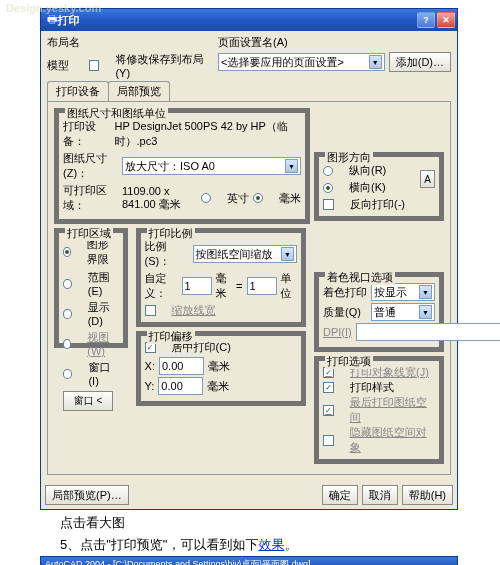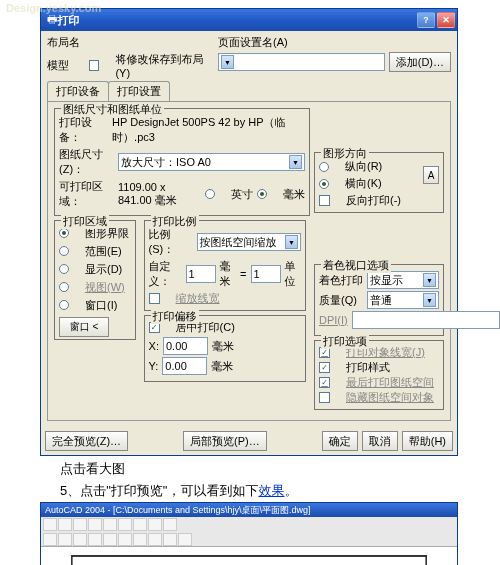--- a/index.html
+++ b/index.html
@@ -15,21 +15,21 @@
 .toprow { display:flex; gap:6px; align-items:flex-start; }
 .lbl { font-size:11px; color:#000; }
 .combo, .inp { background:#fff; border:1px solid #7f9db9; height:18px; font-size:11px; padding:0 2px; }
 .combo { display:flex; align-items:center; justify-content:space-between; cursor:pointer; }
 .combo-arrow { width:13px; height:14px; background:linear-gradient(#d6e7fb,#a9c8ee); border:1px solid #7f9db9; display:flex; align-items:center; justify-content:center; font-size:7px; }
 .btn { background:linear-gradient(#fefefe,#e2e2d8); border:1px solid #888; height:20px; font-size:11px; padding:0 6px; cursor:pointer; }
 .tabs { display:flex; margin-top:0;text-align:right; }
 .tab { border:1px solid #919b9c; border-bottom:none; padding:2px 8px; font-size:11px; background:#ece9d8; cursor:pointer; border-radius:3px 3px 0 0; margin-right:-1px; }
 .tab.active { background:#ece9d8; position:relative; z-index:1; }
 .tabpanel { border:1px solid #919b9c; padding:6px; background:#ece9d8; }
-.group { border:1px solid #737373; padding:4px; margin-bottom:4px; position:relative; }
+.group { border:5px solid #737373; padding:4px; margin-bottom:4px; position:relative; }
 .group-title { position:absolute; top:-7px; left:6px; background:#ece9d8; padding:0 2px; font-size:11px; }
 .formrow { display:flex; align-items:center; gap:4px; margin:2px 0; font-size:11px; }
 .radio, .chk { display:inline-flex; align-items:center; gap:16px; font-size:11px; cursor:pointer; }
 .radio-dot { width:10px; height:10px; border:1px solid #5a7a9a; border-radius:50%; background:#fff; display:inline-flex; align-items:center; justify-content:center; }
 .radio-dot.on::after { content:''; width:4px; height:4px; background:#3a5a2a; border-radius:50%; }
 .chk-box { width:11px; height:11px; border:1px solid #5a7a9a; background:#fff; display:inline-flex; align-items:center; justify-content:center; font-size:8px; color:#2a5a2a; }
 .leftcol { flex:1.3; }
 .rightcol { width:130px;margin-top:44px; }
 .bottombar { display:flex; gap:4px; padding:4px; justify-content:flex-end; background:#ece9d8; }
 .icon-btn { width:20px; height:18px; border:1px solid #888; background:linear-gradient(#fefefe,#e2e2d8); display:flex; align-items:center; justify-content:center; cursor:pointer; font-size:10px; }
@@ -68,30 +68,31 @@
           <label class="chk">
                 <span class="chk-box"></span>
                 <span>将修改保存到布局(Y)</span>
               </label>
         </div>
       </div>
       <div style="flex:1">
         <div class="lbl">页面设置名(A)</div>
         <div class="formrow">
           <div class="combo" style="flex:1">
+                <span>&lt;选择要应用的页面设置&gt;</span>
                 <span class="combo-arrow">▼</span>
               </div>
           <button class="btn">添加(D)…</button>
         </div>
       </div>
     </div>
 
     <div class="tabs">
       <div class="tab">打印设备</div>
-      <div class="tab active">打印设置</div>
+      <div class="tab active">局部预览</div>
     </div>
     <div class="tabpanel">
       <div class="row">
         <div class="leftcol">
           <div class="group">
             <div class="group-title">图纸尺寸和图纸单位</div>
             <div class="formrow">
                   <span style="width:55px">打印设备：</span>
                   <span>HP DesignJet 500PS 42 by HP（临时）.pc3</span>
                 </div>
@@ -249,21 +250,20 @@
             <div class="chk disabled">
                   <span class="chk-box"></span>
                   <span>隐藏图纸空间对象</span>
                 </div>
           </div>
         </div>
       </div>
     </div>
   </div>
   <div class="bottombar">
-    <button class="btn" style="margin-right:auto">完全预览(Z)…</button>
     <button class="btn" style="margin-right:auto">局部预览(P)…</button>
     <button class="btn">确定</button>
     <button class="btn">取消</button>
     <button class="btn">帮助(H)</button>
   </div>
 </div>
 
 <div class="caption-text">点击看大图</div>
 <div class="caption-text">
   <span>5、点击"打印预览"，可以看到如下</span><span class="caption-blue">效果</span><span>。</span>

